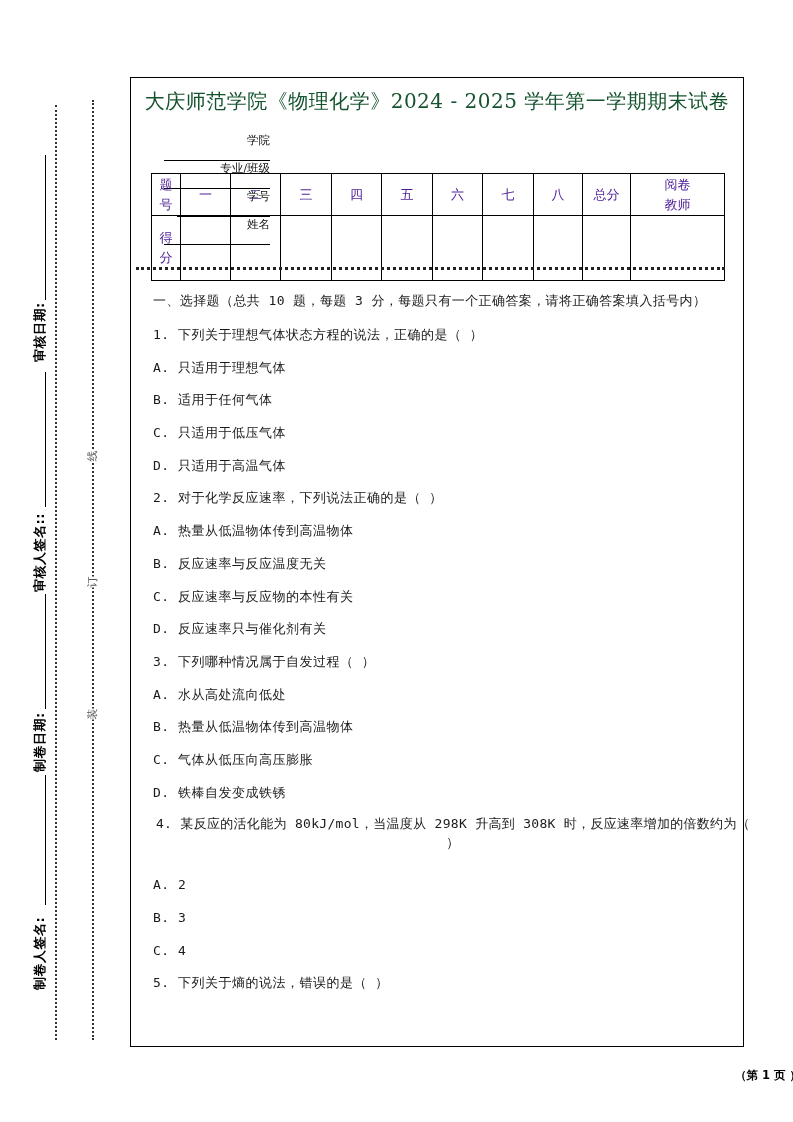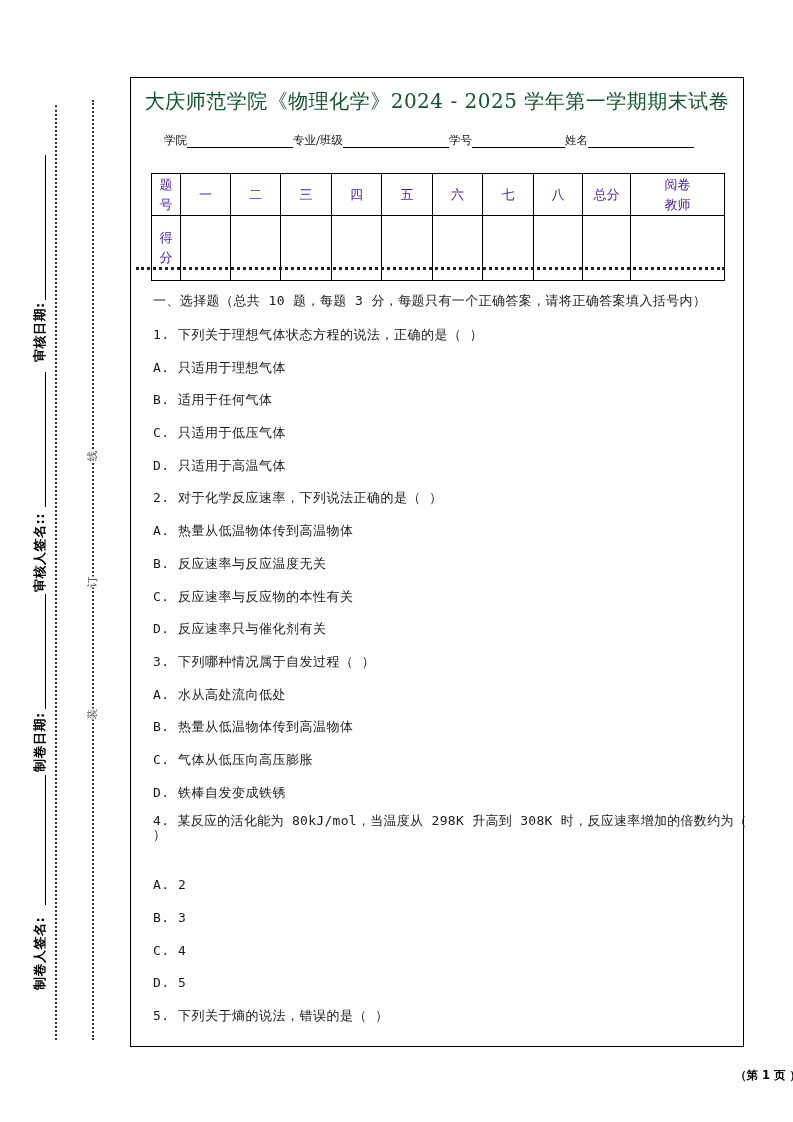--- a/index.html
+++ b/index.html
@@ -12,39 +12,39 @@
   .strip-line { position: absolute; width: 1px; background: #000; }
   .dot-col { position: absolute; width: 0; border-left: 2px dotted #333; }
   .bind-char { position: absolute; font-size: 11px; color: #555; background: #fff; transform: rotate(-90deg);
                font-family: "DejaVu Serif", serif; line-height: 12px; }
 
   
   .frame { position: absolute; left: 130px; top: 77px; width: 614px; height: 970px;
            border: 1.5px solid #000; box-sizing: border-box; }
   .title { position: absolute; left: 0; top: 10px; width: 100%; text-align: center;
            font-family: "DejaVu Serif", serif; font-size: 20px; letter-spacing: 0.5px; color:#14532d; }
-  .info-row { position: absolute; left: 33px; top: 55px; font-size: 11.5px; display: flex; align-items: flex-end; }
+  .info-row { position: absolute; left: 33px; top: 55px; font-size: 11.5px; display: flex; align-items: flex-end; flex-direction: column; }
   .info-row .lbl { font-family: "DejaVu Serif", serif; }
   .info-row .blank { display: inline-block; border-bottom: 1px solid #000; height: 12px; }
 
   table.score { position: absolute; left: 20px; top: 95px; border-collapse: collapse;
                 font-family: "DejaVu Serif", serif; font-size: 13px; color: #4c1d95; }
   table.score td { border: 1.2px solid #000; text-align: center; vertical-align: middle; padding: 0; }
   table.score tr.r1 td { height: 41px; }
   table.score tr.r2 td { height: 41px; }
   .vtext { line-height: 20px; }
 
   .sep { position: absolute; left: 5px; right: 18px; top: 189px; border-top: 3px dotted #222; }
 
   .content { position: absolute; left: 6px; top: 212px; width: 600px;
              font-family: "DejaVu Sans Mono", monospace; font-size: 13px; color: #1a1a1a; margin-left: 16px; }
   .content p { margin: 0; }
   .section-title { line-height: 22px; letter-spacing: 0.4px; }
   .q, .opt { height: 32.7px; line-height: 32.7px; white-space: nowrap; letter-spacing: 0.5px; }
-  .q4 { line-height: 14px; padding-top: 5px; height: 55px; letter-spacing: 0.3px; }
+  .q4 { line-height: 19px; padding-top: 5px; height: 55px; letter-spacing: 0.3px; text-align: center; }
 
   .footer { position: absolute; left: 8px; width: 100%; top: 1068px; text-align: right;
             font-size: 11.5px; font-weight: bold; color: #000; }
 </style>
 </head>
 <body>
 
 <div>
   <div class="strip-line" style="left:45px; top:155px; height:145px;"></div>
   <div class="strip-label" style="left:31px; top:362px;">审核日期:</div>
@@ -134,19 +134,18 @@
     <p class="q">3. 下列哪种情况属于自发过程（  ）</p>
     <p class="opt">A. 水从高处流向低处</p>
     <p class="opt">B. 热量从低温物体传到高温物体</p>
     <p class="opt">C. 气体从低压向高压膨胀</p>
     <p class="opt">D. 铁棒自发变成铁锈</p>
 
     <p class="q q4" style="white-space:normal">4. 某反应的活化能为 80kJ/mol，当温度从 298K 升高到 308K 时，反应速率增加的倍数约为（  ）</p>
     <p class="opt">A. 2</p>
     <p class="opt">B. 3</p>
     <p class="opt">C. 4</p>
-    <p class="opt">D. 5</p>
 
     <p class="q">5. 下列关于熵的说法，错误的是（  ）</p>
   </div>
 </div>
 
 <div class="footer">（第 1 页 ）</div>
 
 </body></html>

